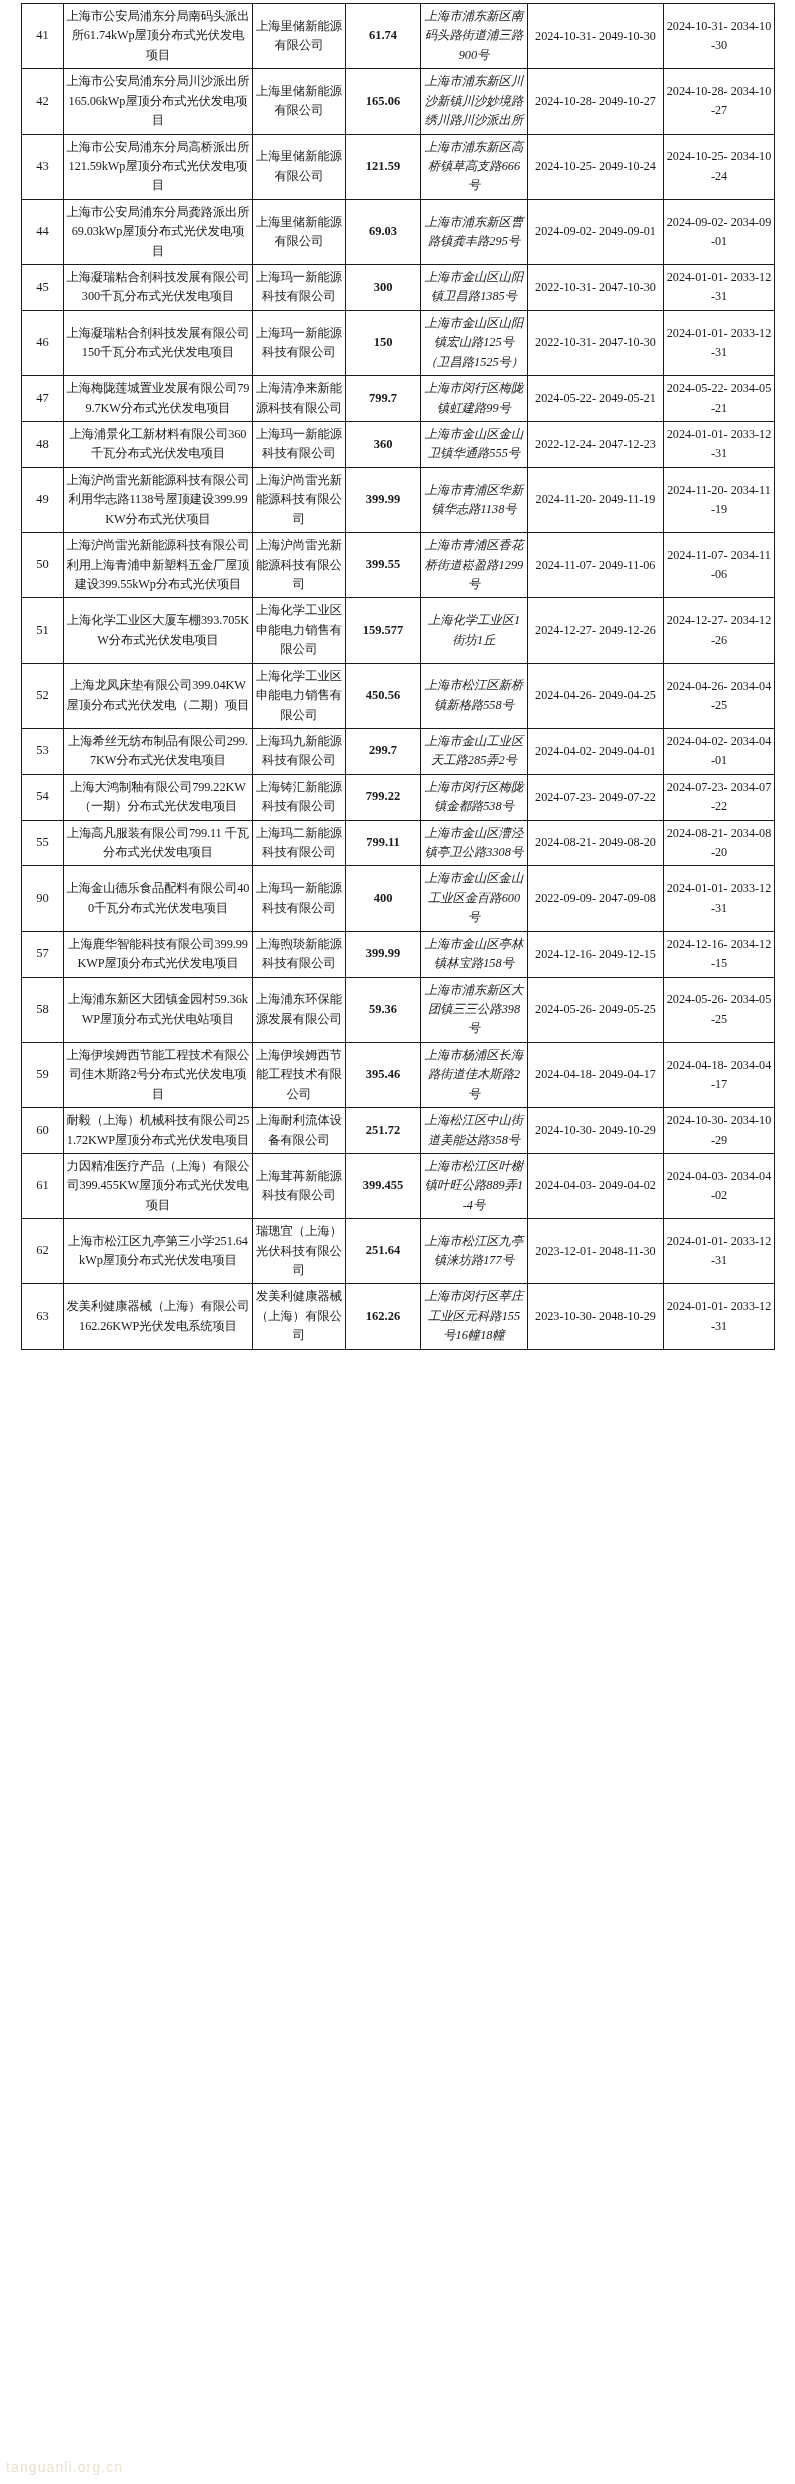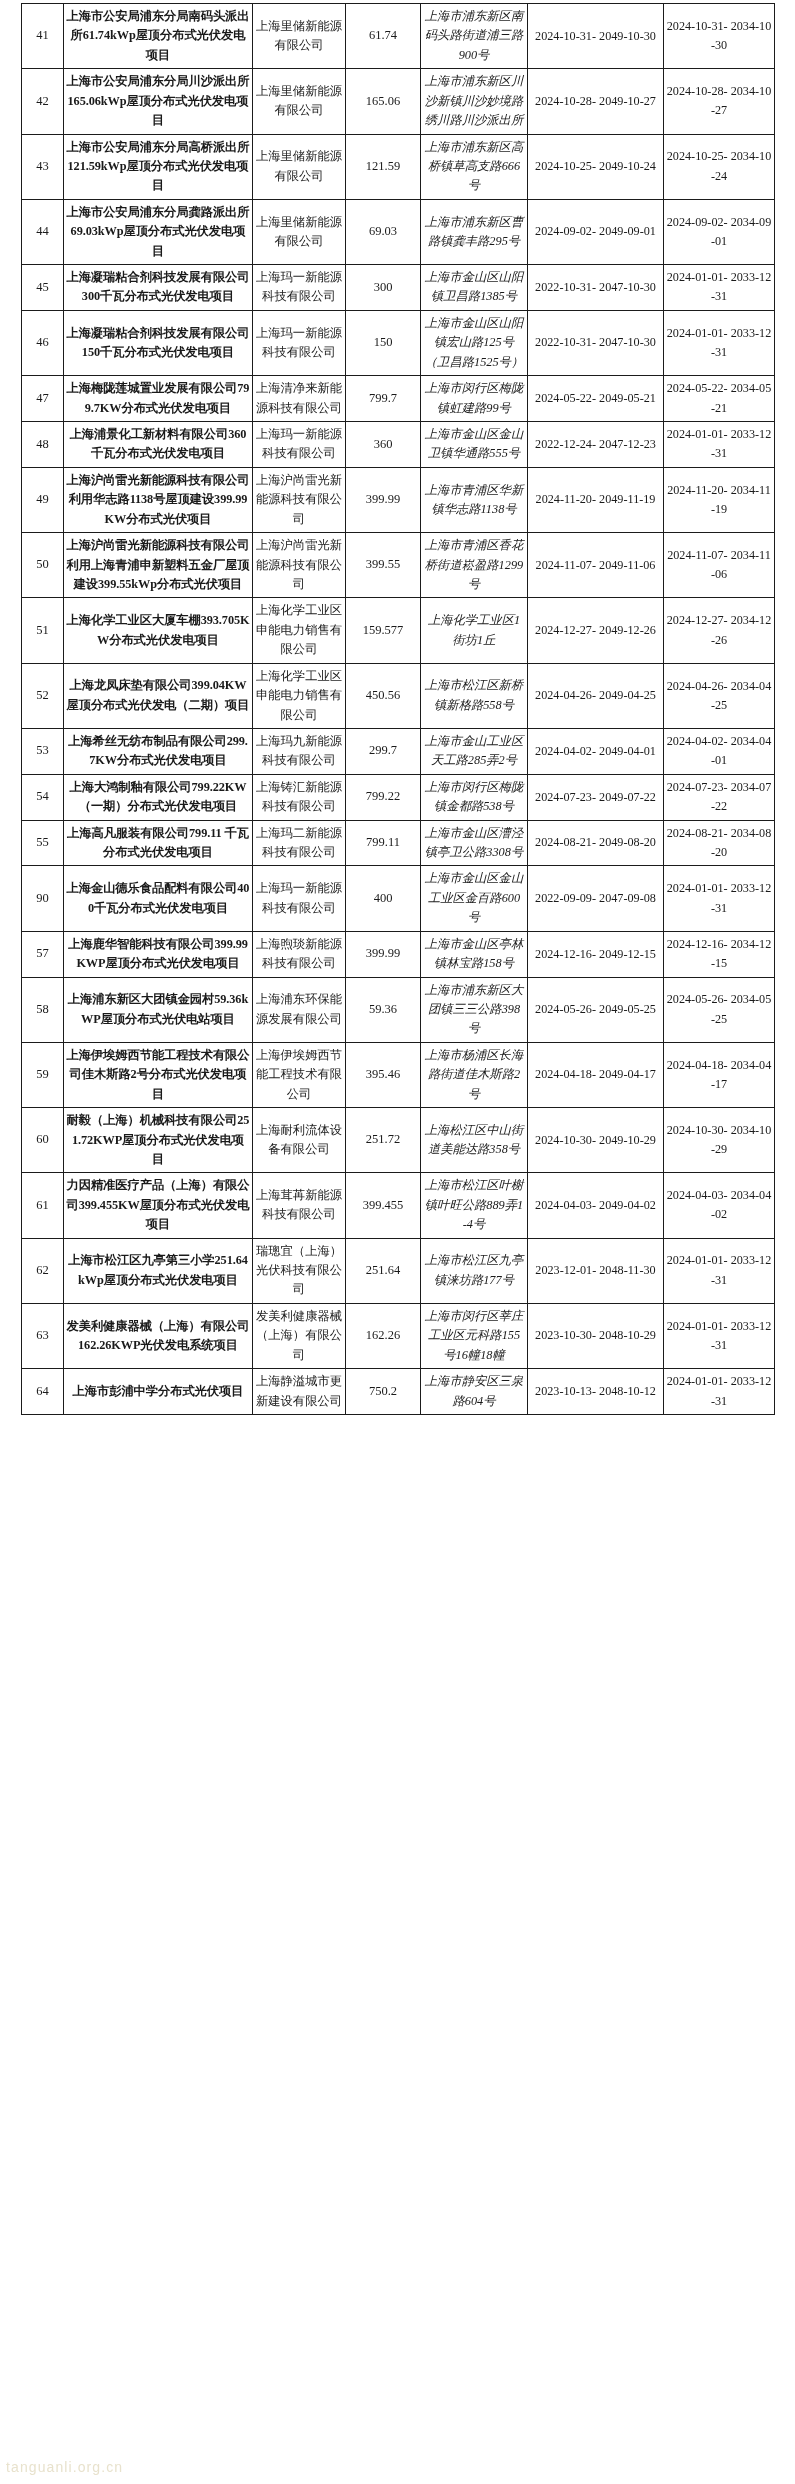--- a/index.html
+++ b/index.html
@@ -41,23 +41,23 @@
   
   col.c-no      { width: 42px; }
   col.c-name    { width: 189px; }
   col.c-company { width: 93px; }
   col.c-cap     { width: 75px; }
   col.c-addr    { width: 107px; }
   col.c-date1   { width: 136px; }
   col.c-date2   { width: 111px; }
 
   td.no      { font-size: 12.5px; }
-  td.name    { font-size: 12.3px; letter-spacing: -0.1px; font-weight: bold; }
+  td.name    { font-size: 12.3px; letter-spacing: -0.1px; }
   td.company { font-size: 12.3px; }
-  td.cap     { font-size: 12.5px; }
+  td.cap     { font-size: 12.5px; font-weight: bold; }
   td.addr    { font-size: 12.3px; font-style: italic; }
   td.date1   { font-size: 12.2px; }
   td.date2   { font-size: 12.2px; }
 
   .watermark {
     position: absolute;
     left: 6px;
     top: 2459px;
     font-family: Liberation Sans, sans-serif;
     font-size: 14px;
@@ -283,27 +283,18 @@
         </tr>
         <tr>
           <td class="no">63</td>
           <td class="name">发美利健康器械（上海）有限公司162.26KWP光伏发电系统项目</td>
           <td class="company">发美利健康器械（上海）有限公司</td>
           <td class="cap">162.26</td>
           <td class="addr">上海市闵行区莘庄工业区元科路155号16幢18幢</td>
           <td class="date1">2023-10-30- 2048-10-29</td>
           <td class="date2">2024-01-01- 2033-12-31</td>
         </tr>
-        <tr>
-          <td class="no">64</td>
-          <td class="name">上海市彭浦中学分布式光伏项目</td>
-          <td class="company">上海静溢城市更新建设有限公司</td>
-          <td class="cap">750.2</td>
-          <td class="addr">上海市静安区三泉路604号</td>
-          <td class="date1">2023-10-13- 2048-10-12</td>
-          <td class="date2">2024-01-01- 2033-12-31</td>
-        </tr>
       </tbody>
   </table>
 
   <div class="watermark">tanguanli.org.cn</div>
 
 </div>
 
 </body></html>

